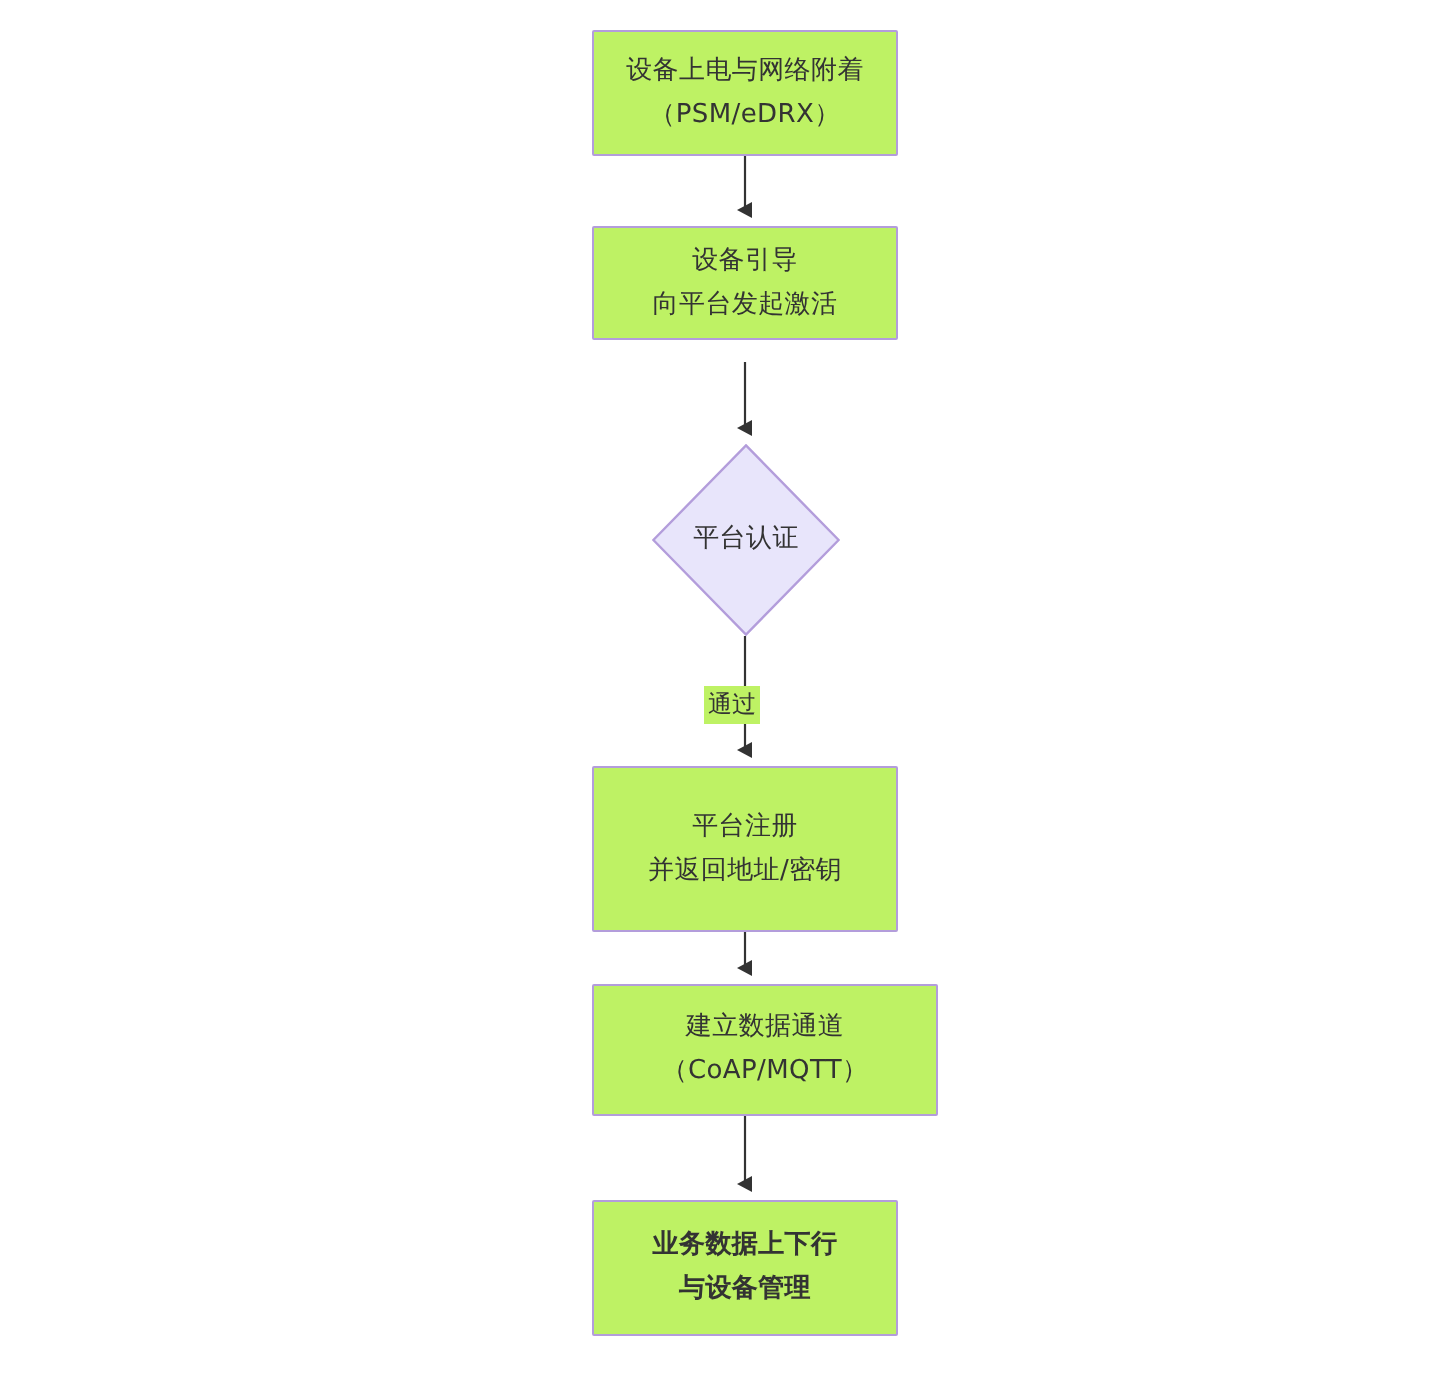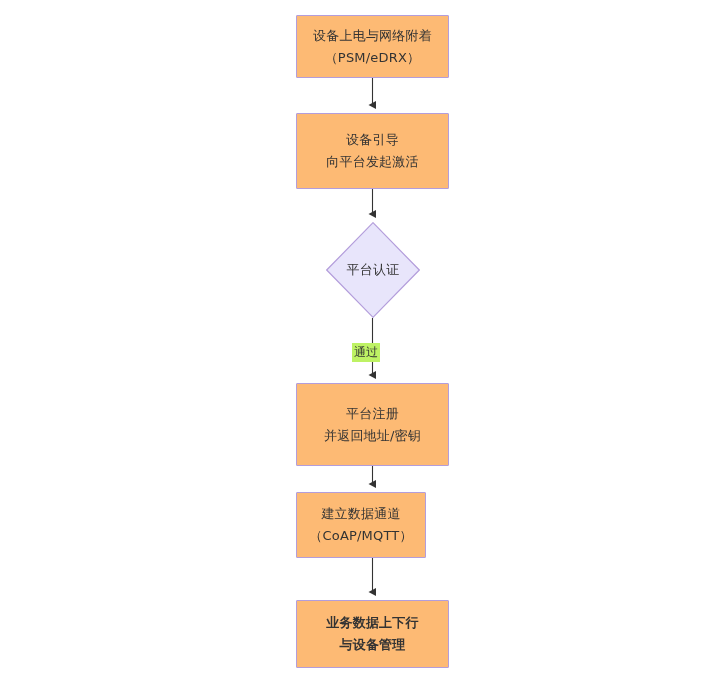--- a/index.html
+++ b/index.html
@@ -37,21 +37,21 @@
   .node {
     position: absolute;
     box-sizing: border-box;
     display: flex;
     align-items: center;
     justify-content: center;
     text-align: center;
   }
 
   .node-process {
-    background: #fdba74;
+    background: #bef264;
     border: 1px solid #b39ddb;
     border-radius: 1px;
   }
 
   .node-label {
     font-size: 13px;
     line-height: 22px;
     color: #333333;
     letter-spacing: 0.2px;
     white-space: pre-line;
@@ -109,40 +109,40 @@
 
       <line x1="372.5" y1="558" x2="372.5" y2="592" marker-end="url(#arrowhead)"></line>
     </g>
   </svg>
 
   <div class="node node-process" style="left:296px; top:15px; width:153px; height:63px;">
     <span class="node-label">设备上电与网络附着
 （PSM/eDRX）</span>
   </div>
 
-  <div class="node node-process" style="left:296px; top:113px; width:153px; height:76px;">
+  <div class="node node-process" style="left:296px; top:113px; width:153px; height:57px;">
     <span class="node-label">设备引导
 向平台发起激活</span>
   </div>
 
   <div class="node node-decision" style="left:326px; top:222px; width:94px; height:96px;">
     <svg class="diamond-shape" viewBox="0 0 94 96" width="94" height="96">
       <polygon points="47,0.7 93.3,48 47,95.3 0.7,48" fill="#e8e5fb" stroke="#b39ddb" stroke-width="1.2"></polygon>
     </svg>
     <span class="node-label">平台认证</span>
   </div>
 
   <div class="edge-label" style="left:352px; top:343px;">通过</div>
 
   <div class="node node-process" style="left:296px; top:383px; width:153px; height:83px;">
     <span class="node-label">平台注册
 并返回地址/密钥</span>
   </div>
 
-  <div class="node node-process" style="left:296px; top:492px; width:130px; height:66px;">
+  <div class="node node-process" style="left:296px; top:492px; width:173px; height:66px;">
     <span class="node-label">建立数据通道
 （CoAP/MQTT）</span>
   </div>
 
   <div class="node node-process" style="left:296px; top:600px; width:153px; height:68px;font-weight:bold;">
     <span class="node-label">业务数据上下行
 与设备管理</span>
   </div>
 
 </div>

